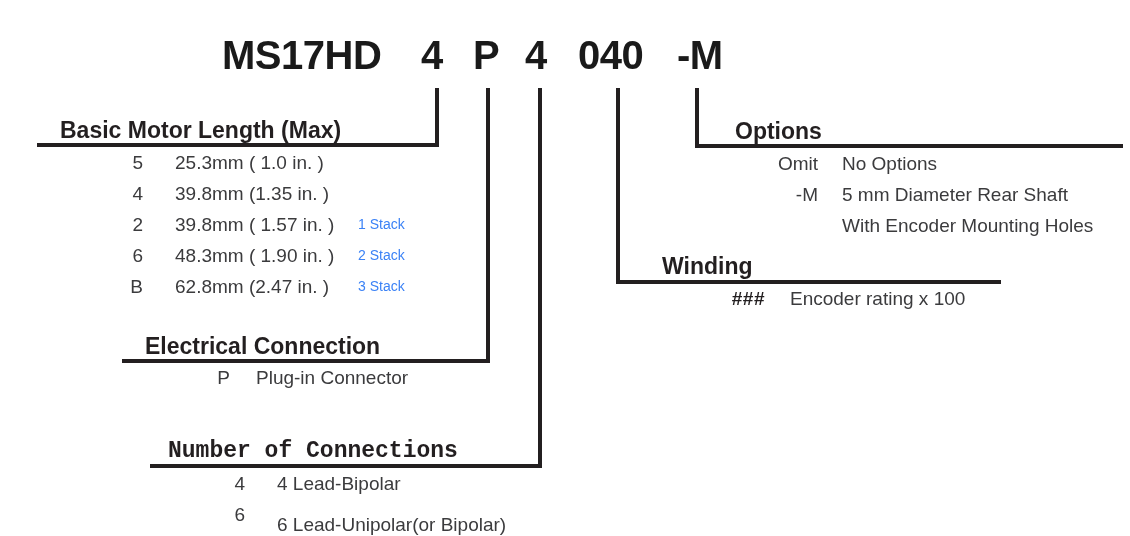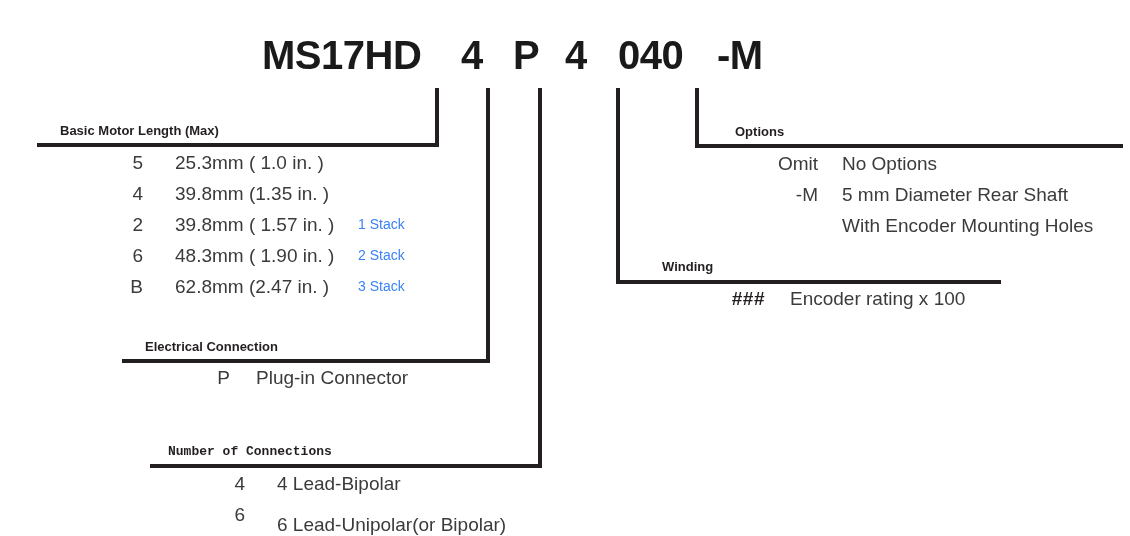--- a/index.html
+++ b/index.html
@@ -27,42 +27,41 @@
     white-space: nowrap;
   }
   .pn-seg {
     position: absolute;
     top: 0;
     font-size: 40px;
     font-weight: bold;
     letter-spacing: -0.5px;
     line-height: 52px;
     color: #1a1a1a;
-    margin-left: 40px;
   }
 
   
   .stem {
     position: absolute;
     width: 4px;
     background: #231f20;
   }
   .rule {
     position: absolute;
     height: 4px;
     background: #231f20;
   }
 
   
   .block {
     position: absolute;
   }
   .block-title {
     position: absolute;
-    font-size: 13px;
+    font-size: 23px;
     font-weight: bold;
     line-height: 21px;
     white-space: nowrap;
     color: #231f20;
   }
   .rows {
     position: absolute;
   }
   .row {
     position: relative;

